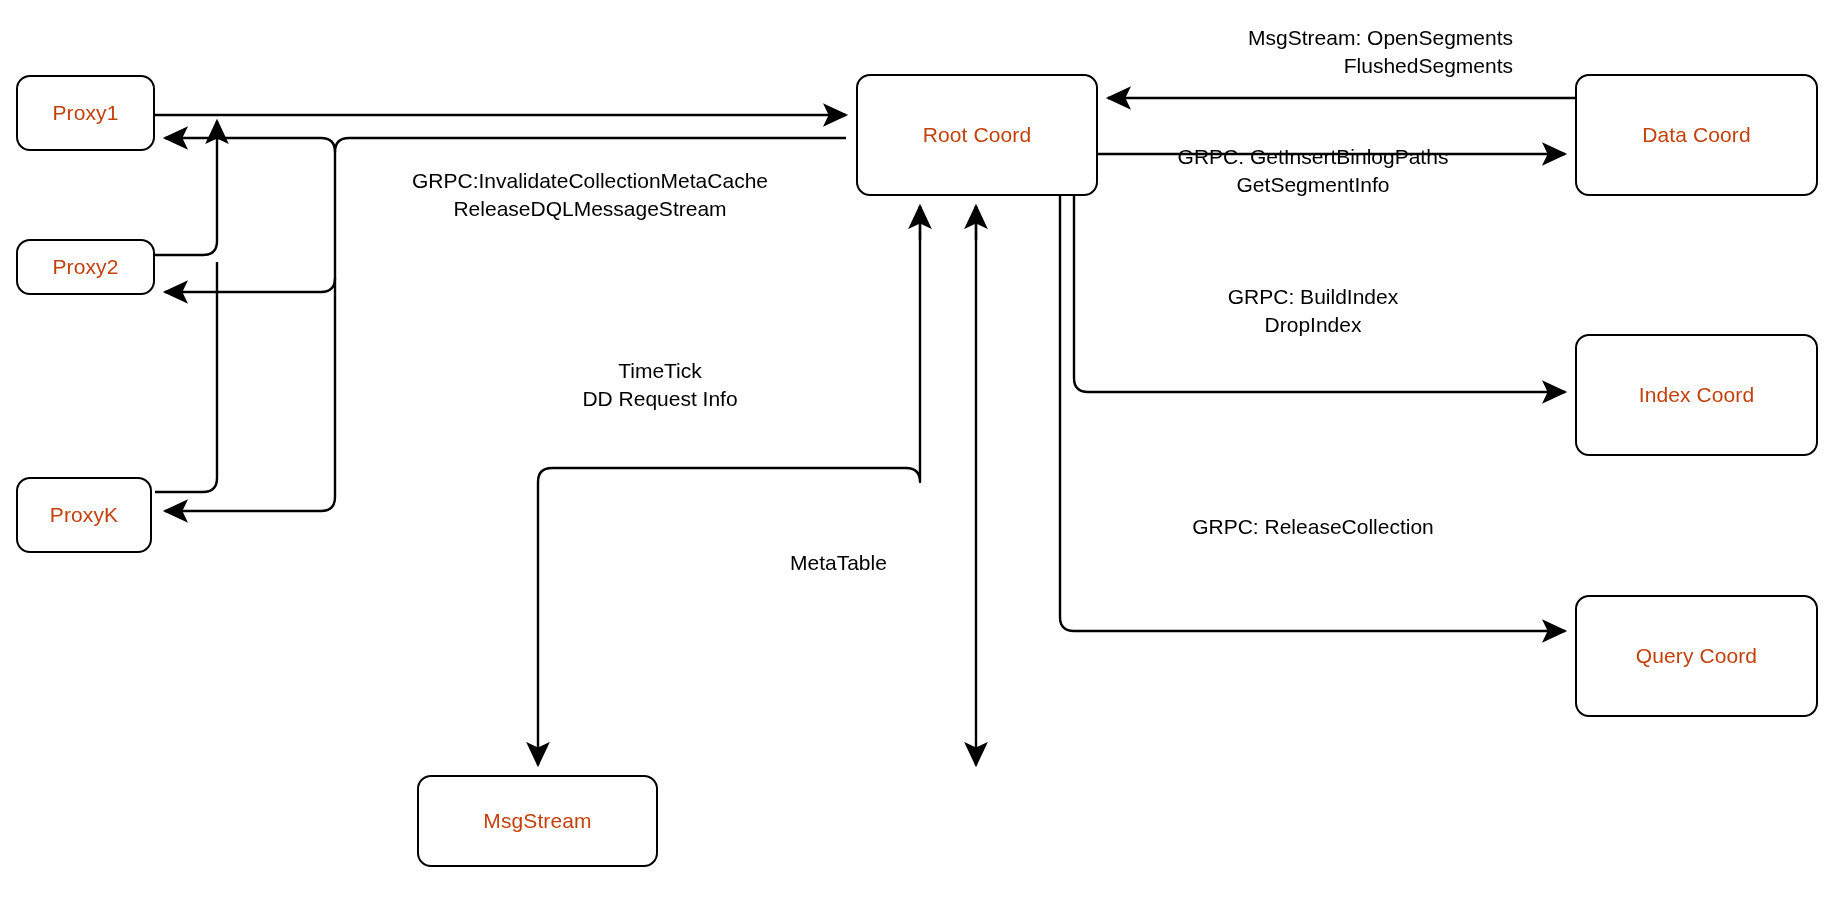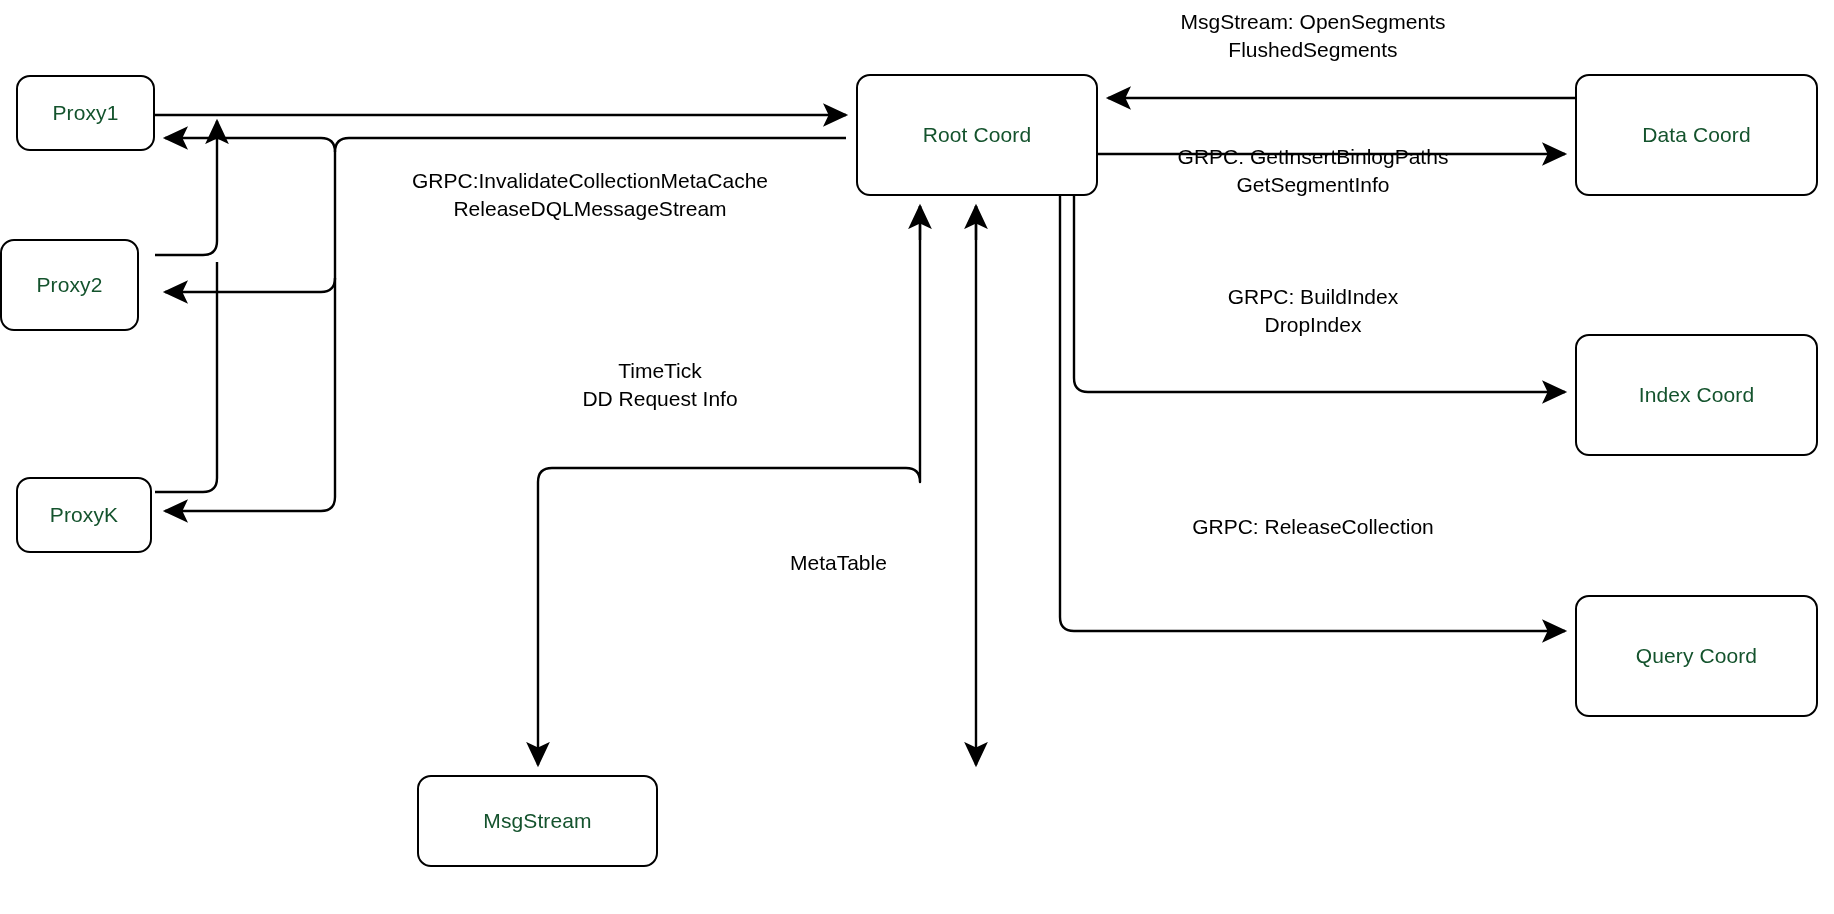--- a/index.html
+++ b/index.html
@@ -26,21 +26,21 @@
   }
   .node {
     position: absolute;
     box-sizing: border-box;
     border: 2px solid #000000;
     border-radius: 14px;
     background: #ffffff;
     display: flex;
     align-items: center;
     justify-content: center;
-    color: #14532d;
+    color: #c2410c;
     font-size: 21px;
     font-family: "Liberation Sans", sans-serif;
     letter-spacing: 0.1px;
   }
   .node-label {
     pointer-events: none;
     white-space: nowrap;
   }
   .edge-label {
     position: absolute;
@@ -94,21 +94,21 @@
       <path d="M 976 206 L 976 765" marker-end="url(#arrow)"></path>
       <path d="M 976 240 L 976 206" marker-end="url(#arrow)"></path>
 
     </g>
   </svg>
 
   <div class="node" style="left:16px; top:75px; width:139px; height:76px;">
     <span class="node-label">Proxy1</span>
   </div>
 
-  <div class="node" style="left:0; top:239px; width:139px; height:92px;text-align:right;">
+  <div class="node" style="left:16px; top:239px; width:139px; height:56px;text-align:right;">
     <span class="node-label">Proxy2</span>
   </div>
 
   <div class="node" style="left:16px; top:477px; width:136px; height:76px;">
     <span class="node-label">ProxyK</span>
   </div>
 
   <div class="node" style="left:856px; top:74px; width:242px; height:122px;">
     <span class="node-label">Root Coord</span>
   </div>
@@ -127,21 +127,21 @@
 
   <div class="node" style="left:417px; top:775px; width:241px; height:92px;">
     <span class="node-label">MsgStream</span>
   </div>
 
 
 
   <div class="edge-label center" style="left:380px; top:167px; width:420px;">GRPC:InvalidateCollectionMetaCache
 ReleaseDQLMessageStream</div>
 
-  <div class="edge-label center" style="left:1113px; top:8px; width:400px;">MsgStream: OpenSegments
+  <div class="edge-label center" style="left:1113px; top:24px; width:400px;text-align:right;">MsgStream: OpenSegments
 FlushedSegments</div>
 
   <div class="edge-label center" style="left:1113px; top:143px; width:400px;">GRPC: GetInsertBinlogPaths
 GetSegmentInfo</div>
 
   <div class="edge-label center" style="left:1113px; top:283px; width:400px;">GRPC: BuildIndex
 DropIndex</div>
 
   <div class="edge-label center" style="left:1113px; top:513px; width:400px;">GRPC: ReleaseCollection</div>
 

